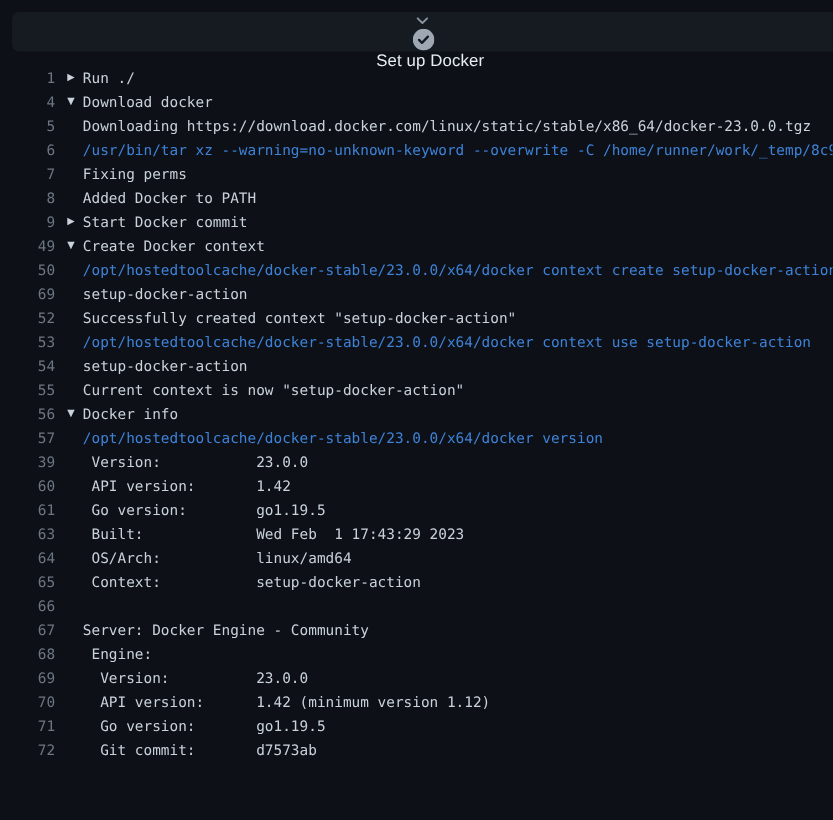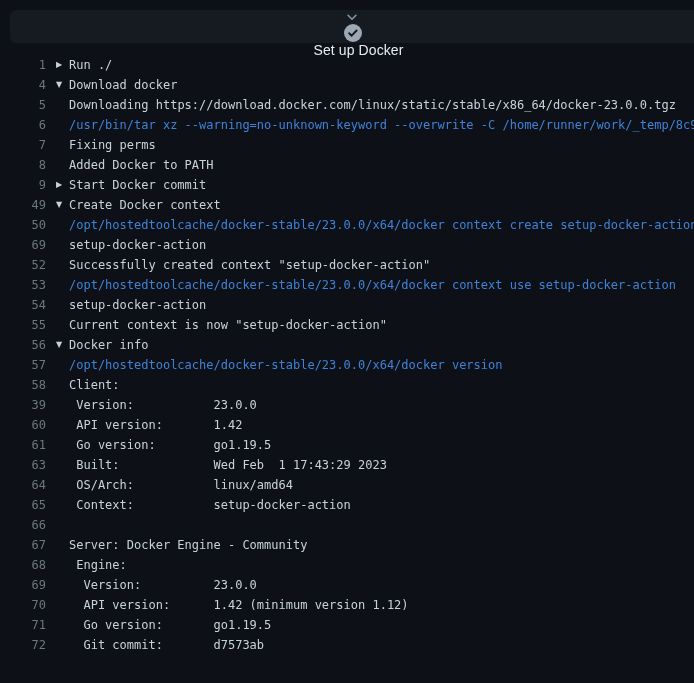--- a/index.html
+++ b/index.html
@@ -111,21 +111,20 @@
       <div class="row group-title"><span class="num">9</span><span class="arrow">▶</span><span class="txt"><span>Start Docker commit</span></span></div>
       <div class="row group-title"><span class="num">49</span><span class="arrow">▼</span><span class="txt"><span>Create Docker context</span></span></div>
       <div class="row"><span class="num">50</span><span class="arrow"></span><span class="txt"><span class="blue">/opt/hostedtoolcache/docker-stable/23.0.0/x64/docker context create setup-docker-action</span></span></div>
       <div class="row"><span class="num">69</span><span class="arrow"></span><span class="txt"><span>setup-docker-action</span></span></div>
       <div class="row"><span class="num">52</span><span class="arrow"></span><span class="txt"><span>Successfully created context "setup-docker-action"</span></span></div>
       <div class="row"><span class="num">53</span><span class="arrow"></span><span class="txt"><span class="blue">/opt/hostedtoolcache/docker-stable/23.0.0/x64/docker context use setup-docker-action</span></span></div>
       <div class="row"><span class="num">54</span><span class="arrow"></span><span class="txt"><span>setup-docker-action</span></span></div>
       <div class="row"><span class="num">55</span><span class="arrow"></span><span class="txt"><span>Current context is now "setup-docker-action"</span></span></div>
       <div class="row group-title"><span class="num">56</span><span class="arrow">▼</span><span class="txt"><span>Docker info</span></span></div>
       <div class="row"><span class="num">57</span><span class="arrow"></span><span class="txt"><span class="blue">/opt/hostedtoolcache/docker-stable/23.0.0/x64/docker version</span></span></div>
-      <div class="row"><span class="num">58</span><span class="arrow"></span><span class="txt"><span>Client:</span></span></div>
       <div class="row"><span class="num">39</span><span class="arrow"></span><span class="txt"><span> Version:           23.0.0</span></span></div>
       <div class="row"><span class="num">60</span><span class="arrow"></span><span class="txt"><span> API version:       1.42</span></span></div>
       <div class="row"><span class="num">61</span><span class="arrow"></span><span class="txt"><span> Go version:        go1.19.5</span></span></div>
       <div class="row"><span class="num">63</span><span class="arrow"></span><span class="txt"><span> Built:             Wed Feb  1 17:43:29 2023</span></span></div>
       <div class="row"><span class="num">64</span><span class="arrow"></span><span class="txt"><span> OS/Arch:           linux/amd64</span></span></div>
       <div class="row"><span class="num">65</span><span class="arrow"></span><span class="txt"><span> Context:           setup-docker-action</span></span></div>
       <div class="row"><span class="num">66</span><span class="arrow"></span><span class="txt"><span></span></span></div>
       <div class="row"><span class="num">67</span><span class="arrow"></span><span class="txt"><span>Server: Docker Engine - Community</span></span></div>
       <div class="row"><span class="num">68</span><span class="arrow"></span><span class="txt"><span> Engine:</span></span></div>
       <div class="row"><span class="num">69</span><span class="arrow"></span><span class="txt"><span>  Version:          23.0.0</span></span></div>

